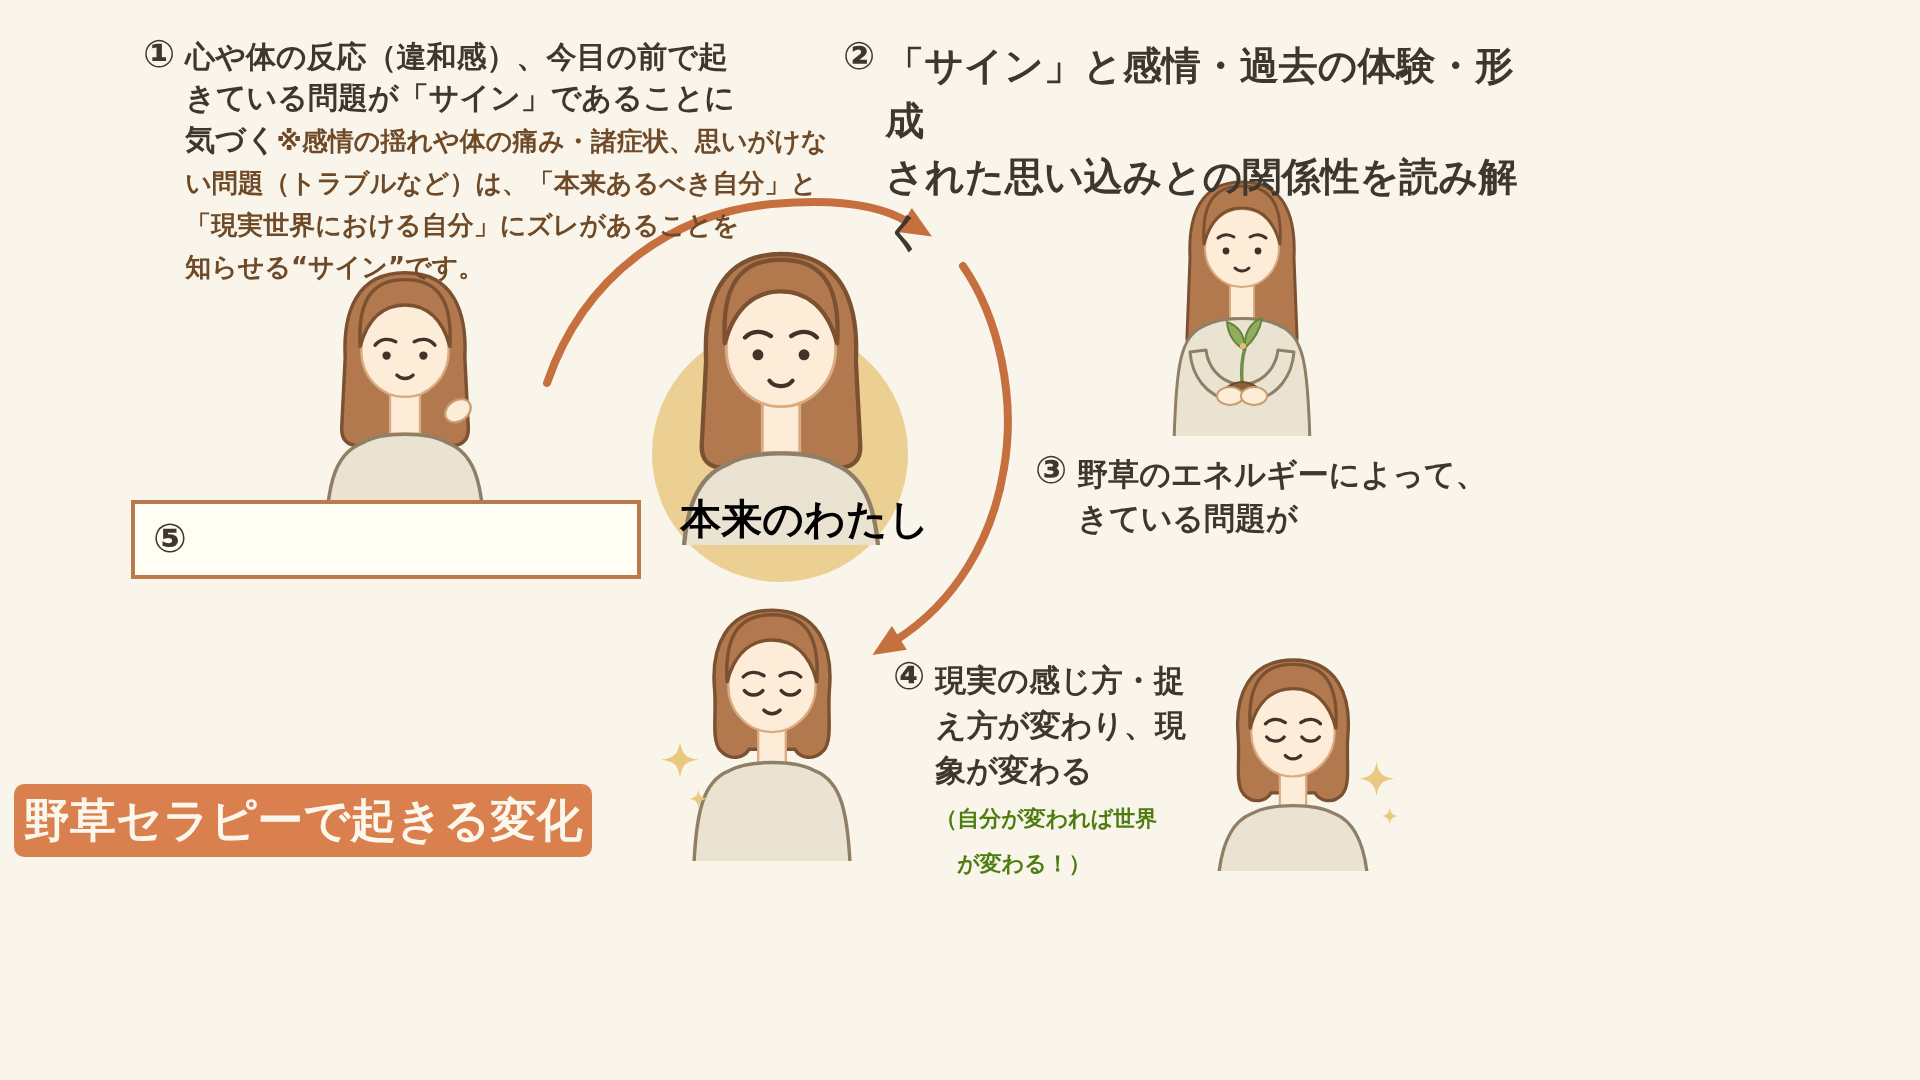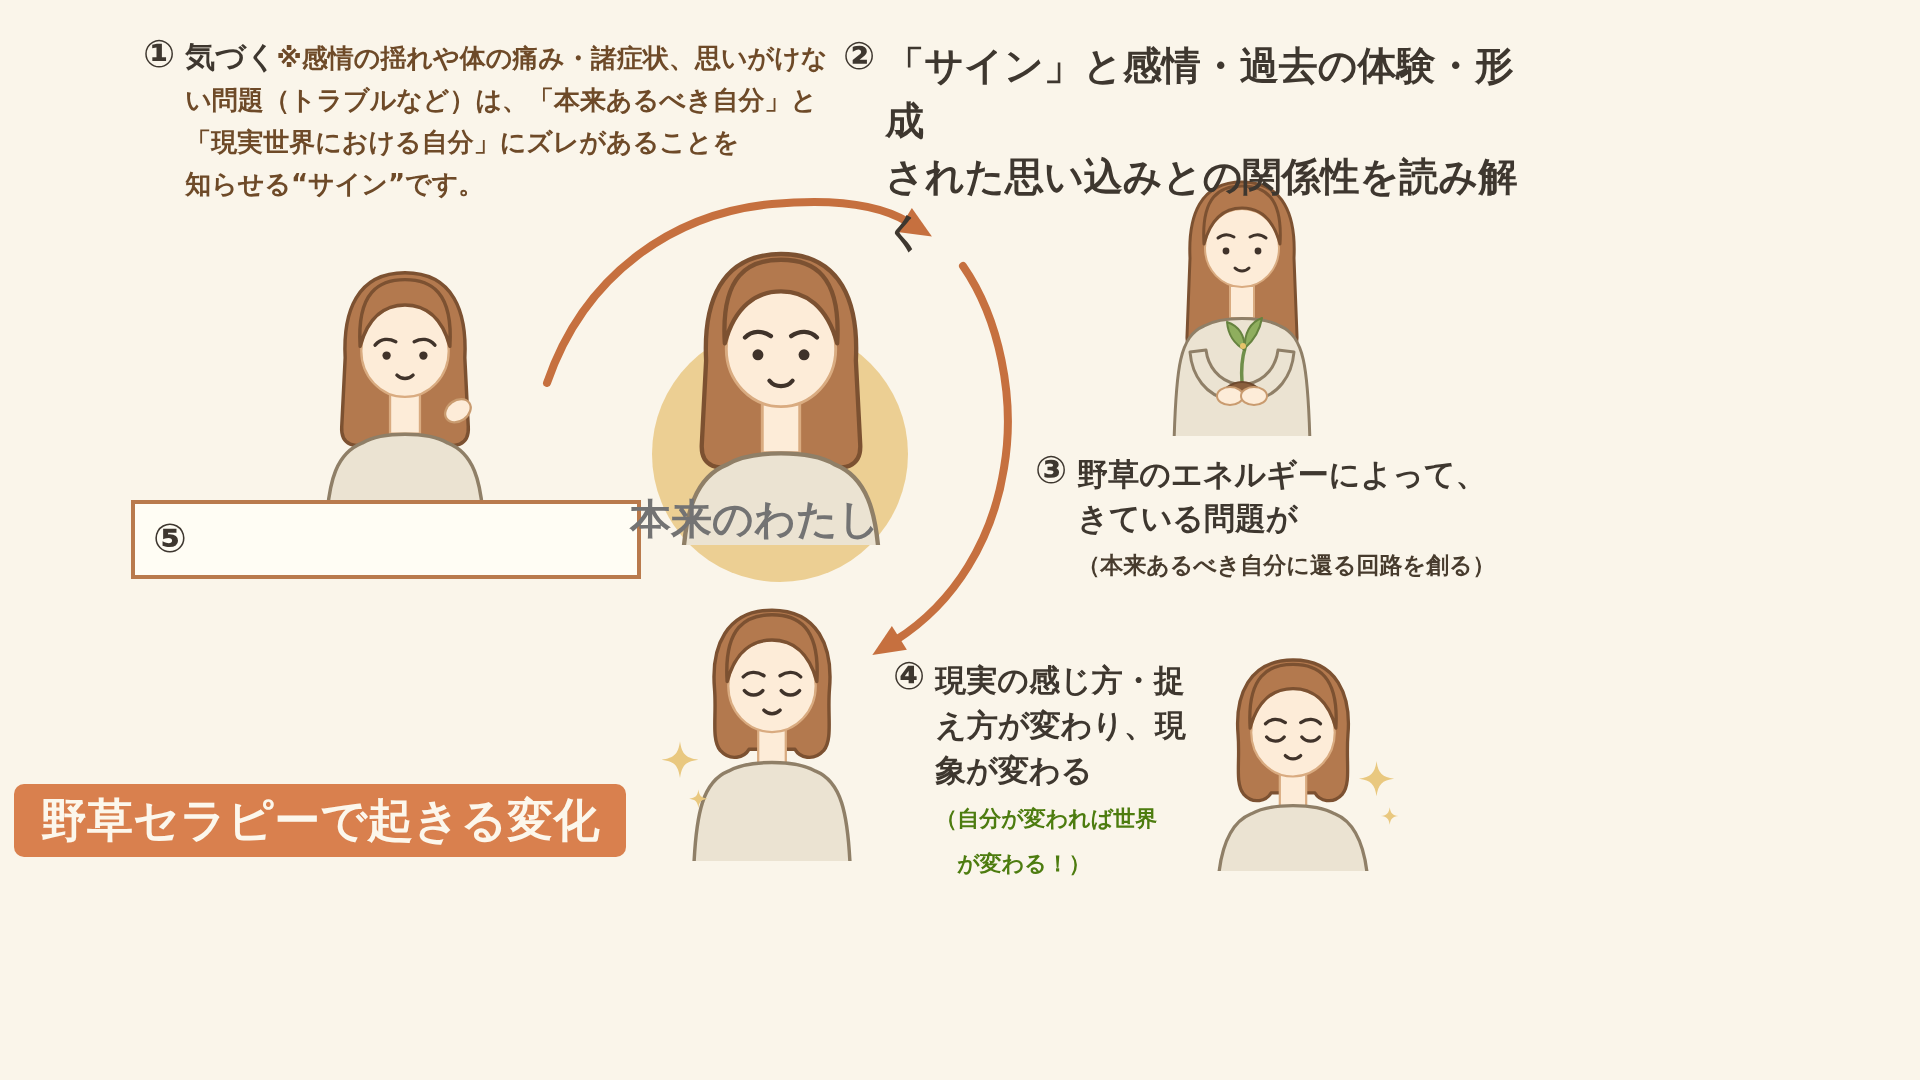--- a/index.html
+++ b/index.html
@@ -25,61 +25,63 @@
 
   .s4{left:893px;top:658px}
   .s4 .step-text{font-size:31px;line-height:1.45;width:310px}
   .s4 .note{font-size:22px;line-height:1.45;color:#4d7c0f}
 
   .s5{left:131px;top:500px;width:510px;background:#fffdf4;border:4px solid #b97a4c;padding:14px 18px;gap:8px}
   .s5 .num{font-size:40px}
   .s5 .step-text{font-size:32px;line-height:1.5}
 
   .title-banner{position:absolute;left:14px;top:784px;background:#d9804e;color:#fcf7ec;
-    font-weight:bold;font-size:46px;line-height:1.1;padding:11px 27px;border-radius:10px;z-index:5}
-
-  .center-label{position:absolute;left:630px;top:492px;width:300px;text-align:left;
-    font-size:41px;font-weight:bold;color:#737373;z-index:4}
+    font-weight:bold;font-size:46px;line-height:1.1;padding:11px 10px;border-radius:10px;z-index:5}
+
+  .center-label{position:absolute;left:630px;top:492px;width:300px;text-align:right;
+    font-size:41px;font-weight:bold;color:#000000;z-index:4}
 
   .highlight-circle{position:absolute;left:652px;top:326px;width:256px;height:256px;
     border-radius:50%;background:#eccf93;z-index:0}
 
   .fig{position:absolute;z-index:2}
   .fig-a{left:287px;top:252px}
   .fig-b{left:637px;top:228px}
   .fig-c{left:1142px;top:166px}
   .fig-d{left:657px;top:587px}
   .fig-e{left:1183px;top:638px}
 
   .arrows{position:absolute;left:0;top:0;z-index:3;pointer-events:none}
 </style>
 </head>
 <body>
 
 <div id="canvas">
 
   <div class="step s1">
     <span class="num">①</span>
-    <div class="step-text"><span class="emph">気づく</span><span class="note">※感情の揺れや体の痛み・諸症状、思いがけな
+    <div class="step-text"><span class="main">心や体の反応（違和感）、今目の前で起
+きている問題が「サイン」であることに
+</span><span class="emph">気づく</span><span class="note">※感情の揺れや体の痛み・諸症状、思いがけな
 い問題（トラブルなど）は、「本来あるべき自分」と
 「現実世界における自分」にズレがあることを
 知らせる“サイン”です。</span></div>
   </div>
 
   <div class="step s2">
     <span class="num">②</span>
     <div class="step-text"><span class="main">「サイン」と感情・過去の体験・形成
 された思い込みとの関係性を読み解く</span></div>
   </div>
 
   <div class="step s3">
     <span class="num">③</span>
     <div class="step-text"><span class="main">野草のエネルギーによって、
 きている問題が
-</span><span class="note">（本来あるべき自分に還る回路を創る）</span></div>
+</span></div>
   </div>
 
   <div class="step s4">
     <span class="num">④</span>
     <div class="step-text"><span class="main">現実の感じ方・捉
 え方が変わり、現
 象が変わる
 </span><span class="note">（自分が変われば世界
 　が変わる！）</span></div>
   </div>

